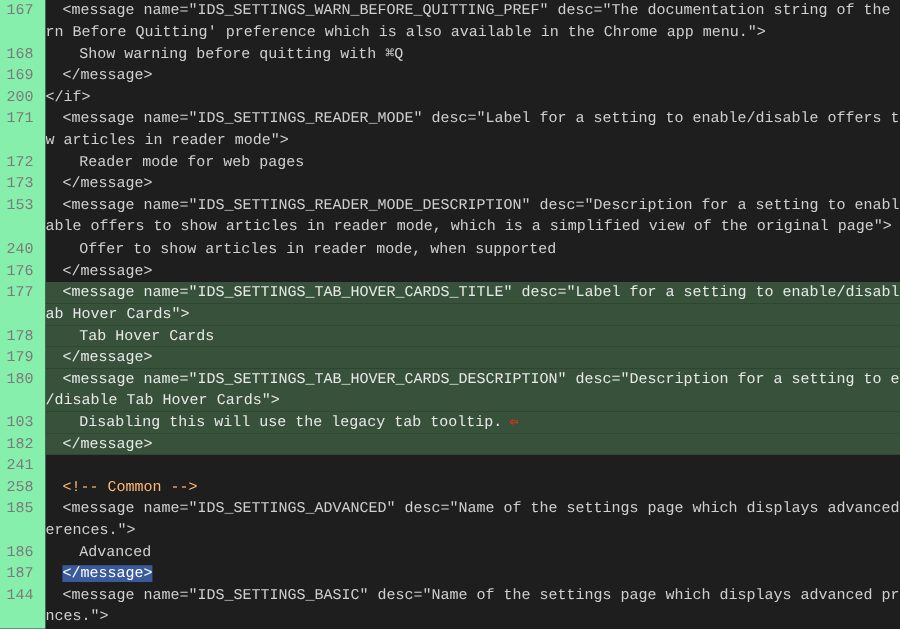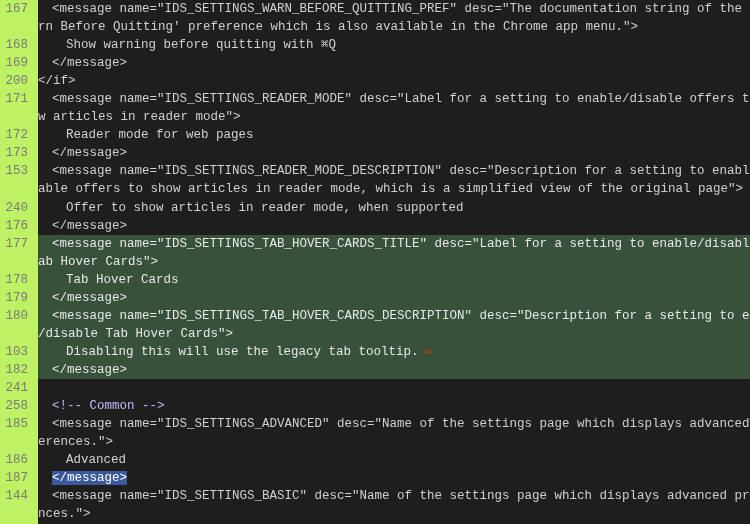--- a/index.html
+++ b/index.html
@@ -13,42 +13,42 @@
     width: 750px;
     height: 524px;
   }
   .editor {
     display: flex;
     width: 100%;
     height: 100%;
   }
   .gutter {
     flex: 0 0 38px;
-    background: #bef264;
+    background: #86efac;
     color: #7a7a7a;
     text-align: right;
     padding-right: 10px;
     user-select: none;
   }
   .gutter .ln { height: 18.06px; }
   .code {
     flex: 1;
     position: relative;
     white-space: pre;
     background: #1e1e1e;
     overflow: hidden;
   }
   .line { height: 18.06px; overflow: hidden; text-overflow: clip; }
   .ind1 { padding-left: 14px; }
   .ind2 { padding-left: 28px; }
 
   
   .tag    { color: #d0d0d0; }
   .txt    { color: #d0d0d0; margin-top: 28px; }
-  .cmt    { color: #c4b5fd; }
+  .cmt    { color: #fdba74; }
 
   
   .hl { background: #37513a; }
   .hl .tag, .hl .attr, .hl .val, .hl .txt { color: #e8e8e8; }
 
   
   .sel {
     background: #3a5a9c;
     color: #fff;
   }

